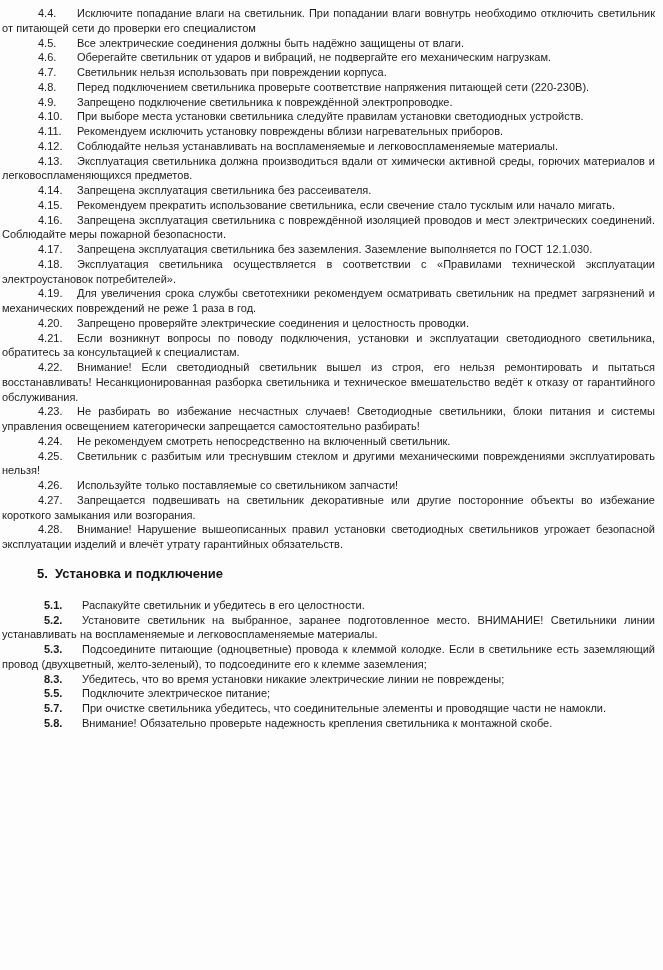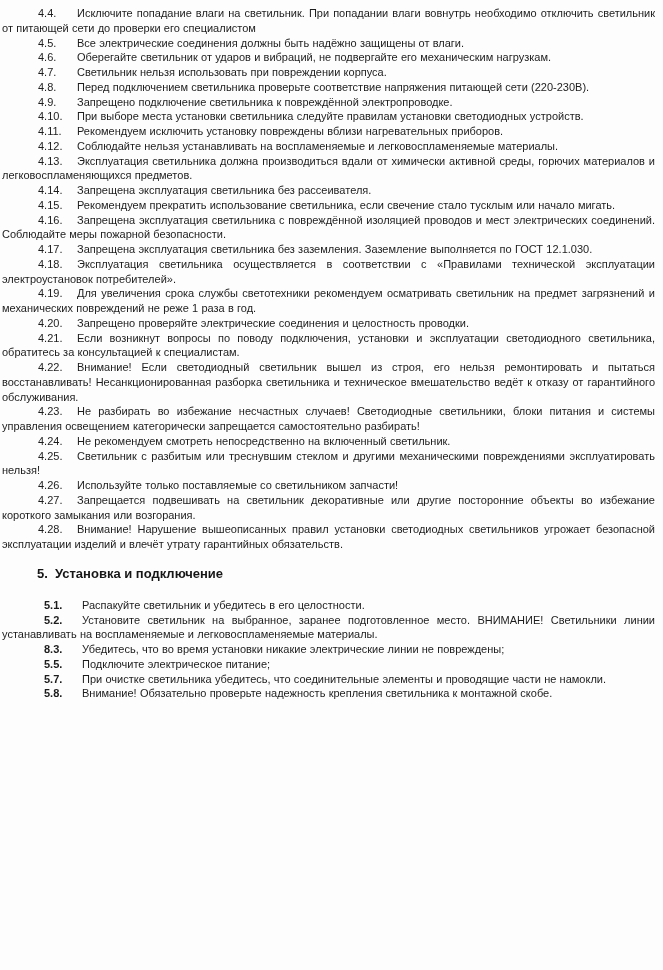--- a/index.html
+++ b/index.html
@@ -108,20 +108,21 @@
     </div>
 
   <h2 class="heading"><span class="h-num">5.</span><span>Установка и подключение</span></h2>
 
   <div class="list">
 
       <p class="item s5"><span class="num n5">5.1.</span><span>Распакуйте светильник и убедитесь в его целостности.</span></p>
 
       <p class="item s5"><span class="num n5">5.2.</span><span>Установите светильник на выбранное, заранее подготовленное место. ВНИМАНИЕ! Светильники линии устанавливать на воспламеняемые и легковоспламеняемые материалы.</span></p>
 
+      <p class="item s5"><span class="num n5">5.3.</span><span>Подсоедините питающие (одноцветные) провода к клеммой колодке. Если в светильнике есть заземляющий провод (двухцветный, желто-зеленый), то подсоедините его к клемме заземления;</span></p>
 
       <p class="item s5"><span class="num n5">8.3.</span><span>Убедитесь, что во время установки никакие электрические линии не повреждены;</span></p>
 
       <p class="item s5"><span class="num n5">5.5.</span><span>Подключите электрическое питание;</span></p>
 
 
       <p class="item s5"><span class="num n5">5.7.</span><span>При очистке светильника убедитесь, что соединительные элементы и проводящие части не намокли.</span></p>
 
       <p class="item s5"><span class="num n5">5.8.</span><span>Внимание! Обязательно проверьте надежность крепления светильника к монтажной скобе.</span></p>
     </div>

